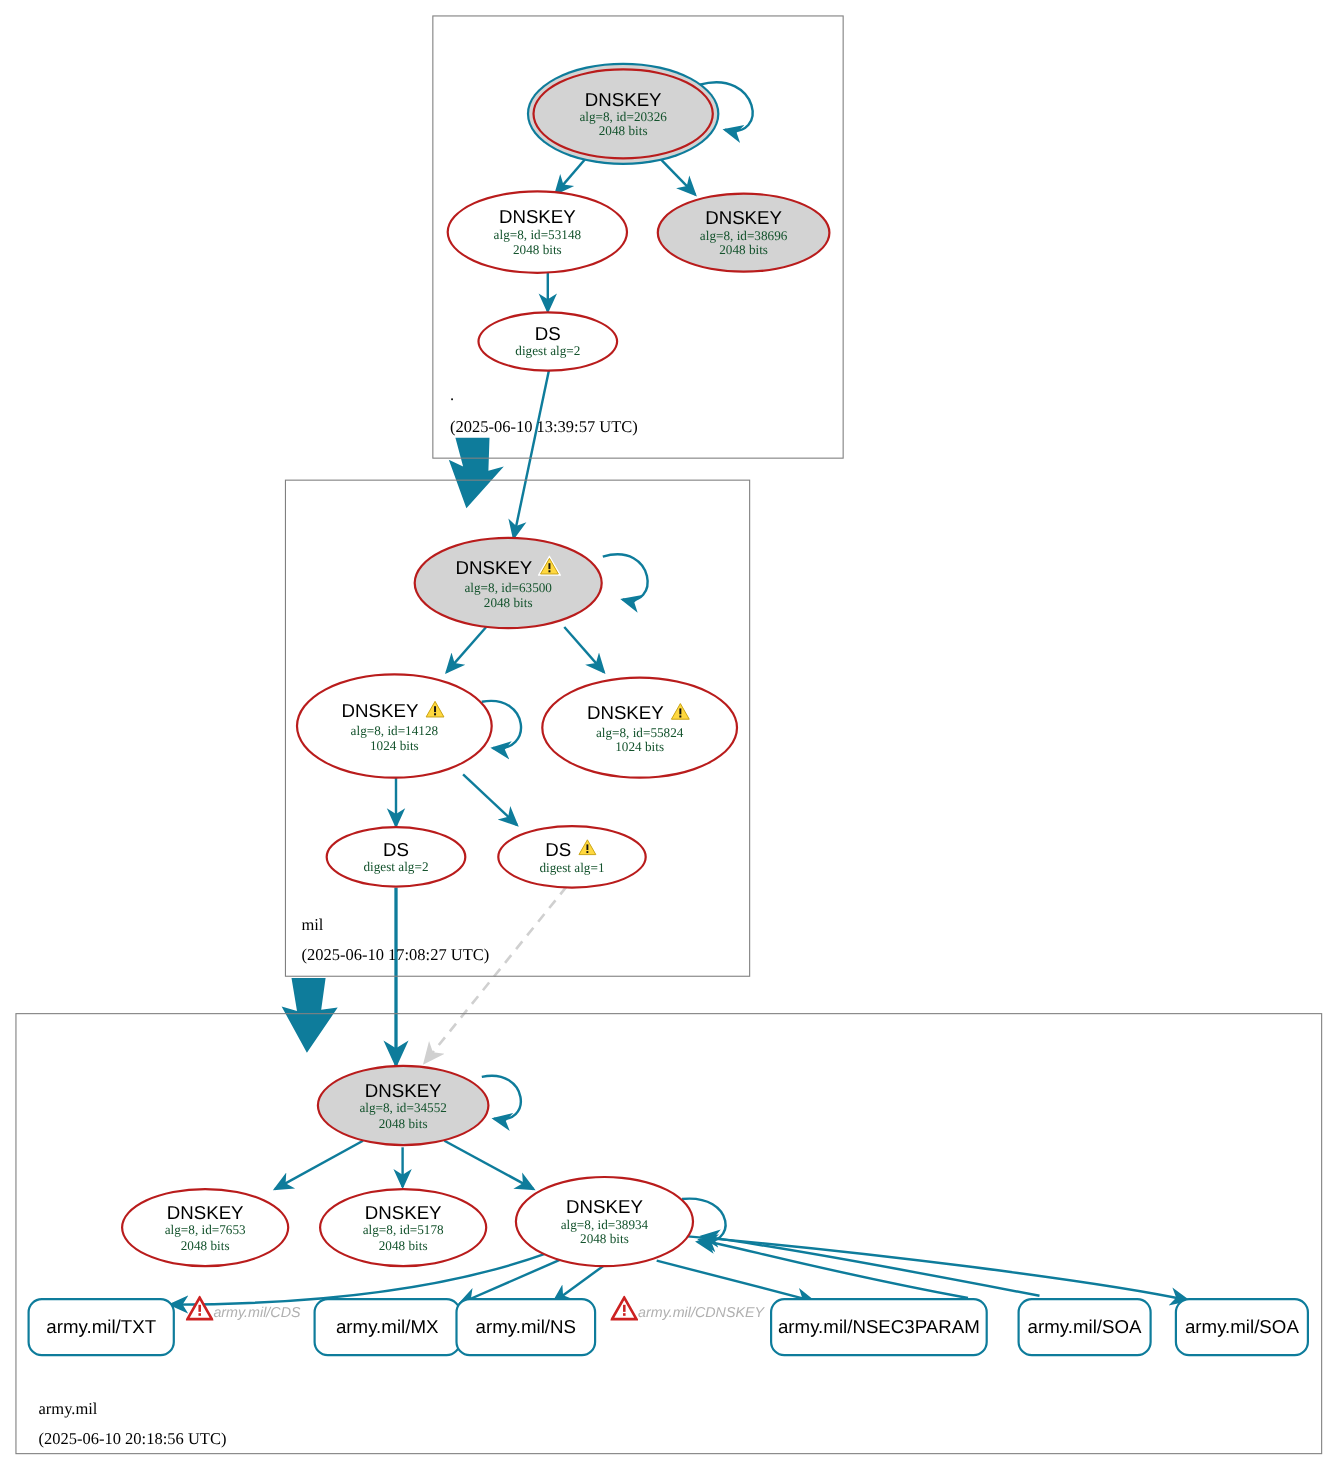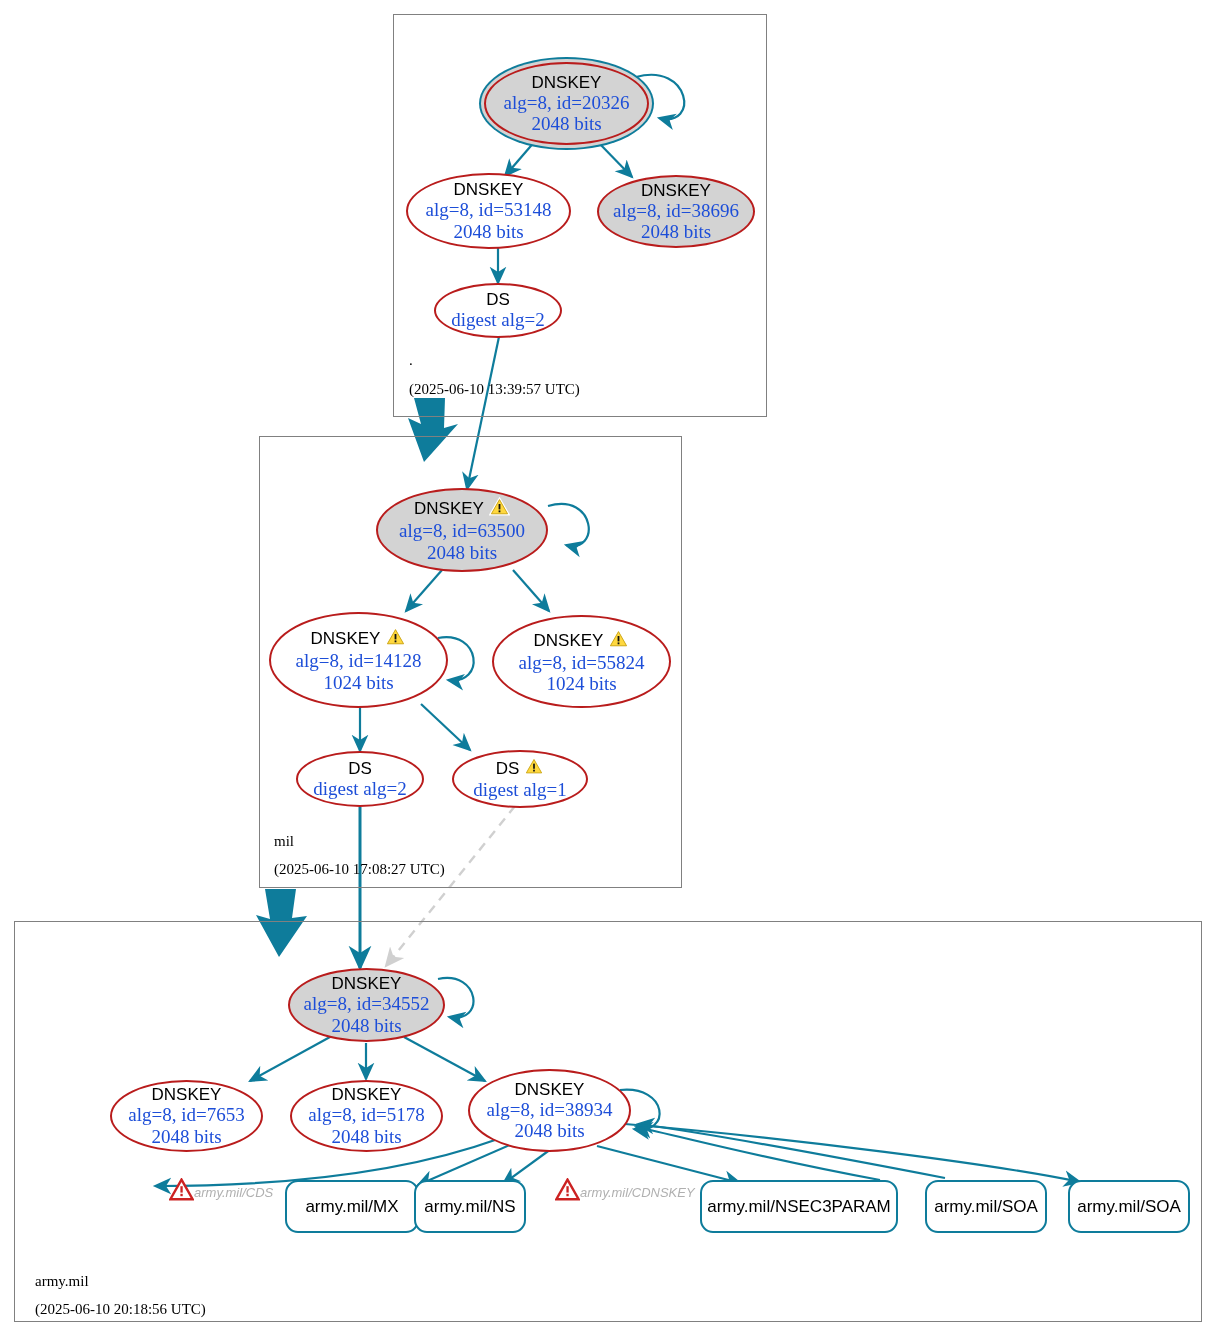--- a/index.html
+++ b/index.html
@@ -73,22 +73,22 @@
     font-family: "Liberation Sans", sans-serif;
     font-size: 17px;
     color: #000000;
     display: flex;
     align-items: center;
     gap: 5px;
     white-space: nowrap;
   }
   .n-sub {
     font-family: "Liberation Serif", serif;
-    font-size: 19px;
-    color: #1d4ed8;
+    font-size: 12px;
+    color: #14532d;
     white-space: nowrap;
   }
   
   .node-rec {
     position: absolute;
     box-sizing: border-box;
     border: 2px solid #0e7c9b;
     border-radius: 13px;
     background: #ffffff;
     display: flex;
@@ -335,24 +335,25 @@
   </div>
 
   <div class="node-ell" style="left:468px; top:1069px; width:163px; height:83px;">
     <div class="n-title">
       <span>DNSKEY</span>
     </div>
     <div class="n-sub">alg=8, id=38934</div>
     <div class="n-sub">2048 bits</div>
   </div>
 
+  <div class="node-rec" style="left:25px; top:1180px; width:134px; height:53px;">army.mil/TXT</div>
 
   <div class="node-rec" style="left:285px; top:1180px; width:134px; height:53px;">army.mil/MX</div>
 
-  <div class="node-rec" style="left:414px; top:1180px; width:112px; height:53px;">army.mil/NS</div>
+  <div class="node-rec" style="left:414px; top:1180px; width:128px; height:53px;">army.mil/NS</div>
 
   <div class="node-rec" style="left:700px; top:1180px; width:198px; height:53px;">army.mil/NSEC3PARAM</div>
 
   <div class="node-rec" style="left:925px; top:1180px; width:122px; height:53px;">army.mil/SOA</div>
 
   <div class="node-rec" style="left:1068px; top:1180px; width:122px; height:53px;">army.mil/SOA</div>
 
   <div class="node-err" style="left:169px; top:1178px; width:94px;">
     <span>
       <svg width="25" height="23" viewBox="0 0 25 23">

